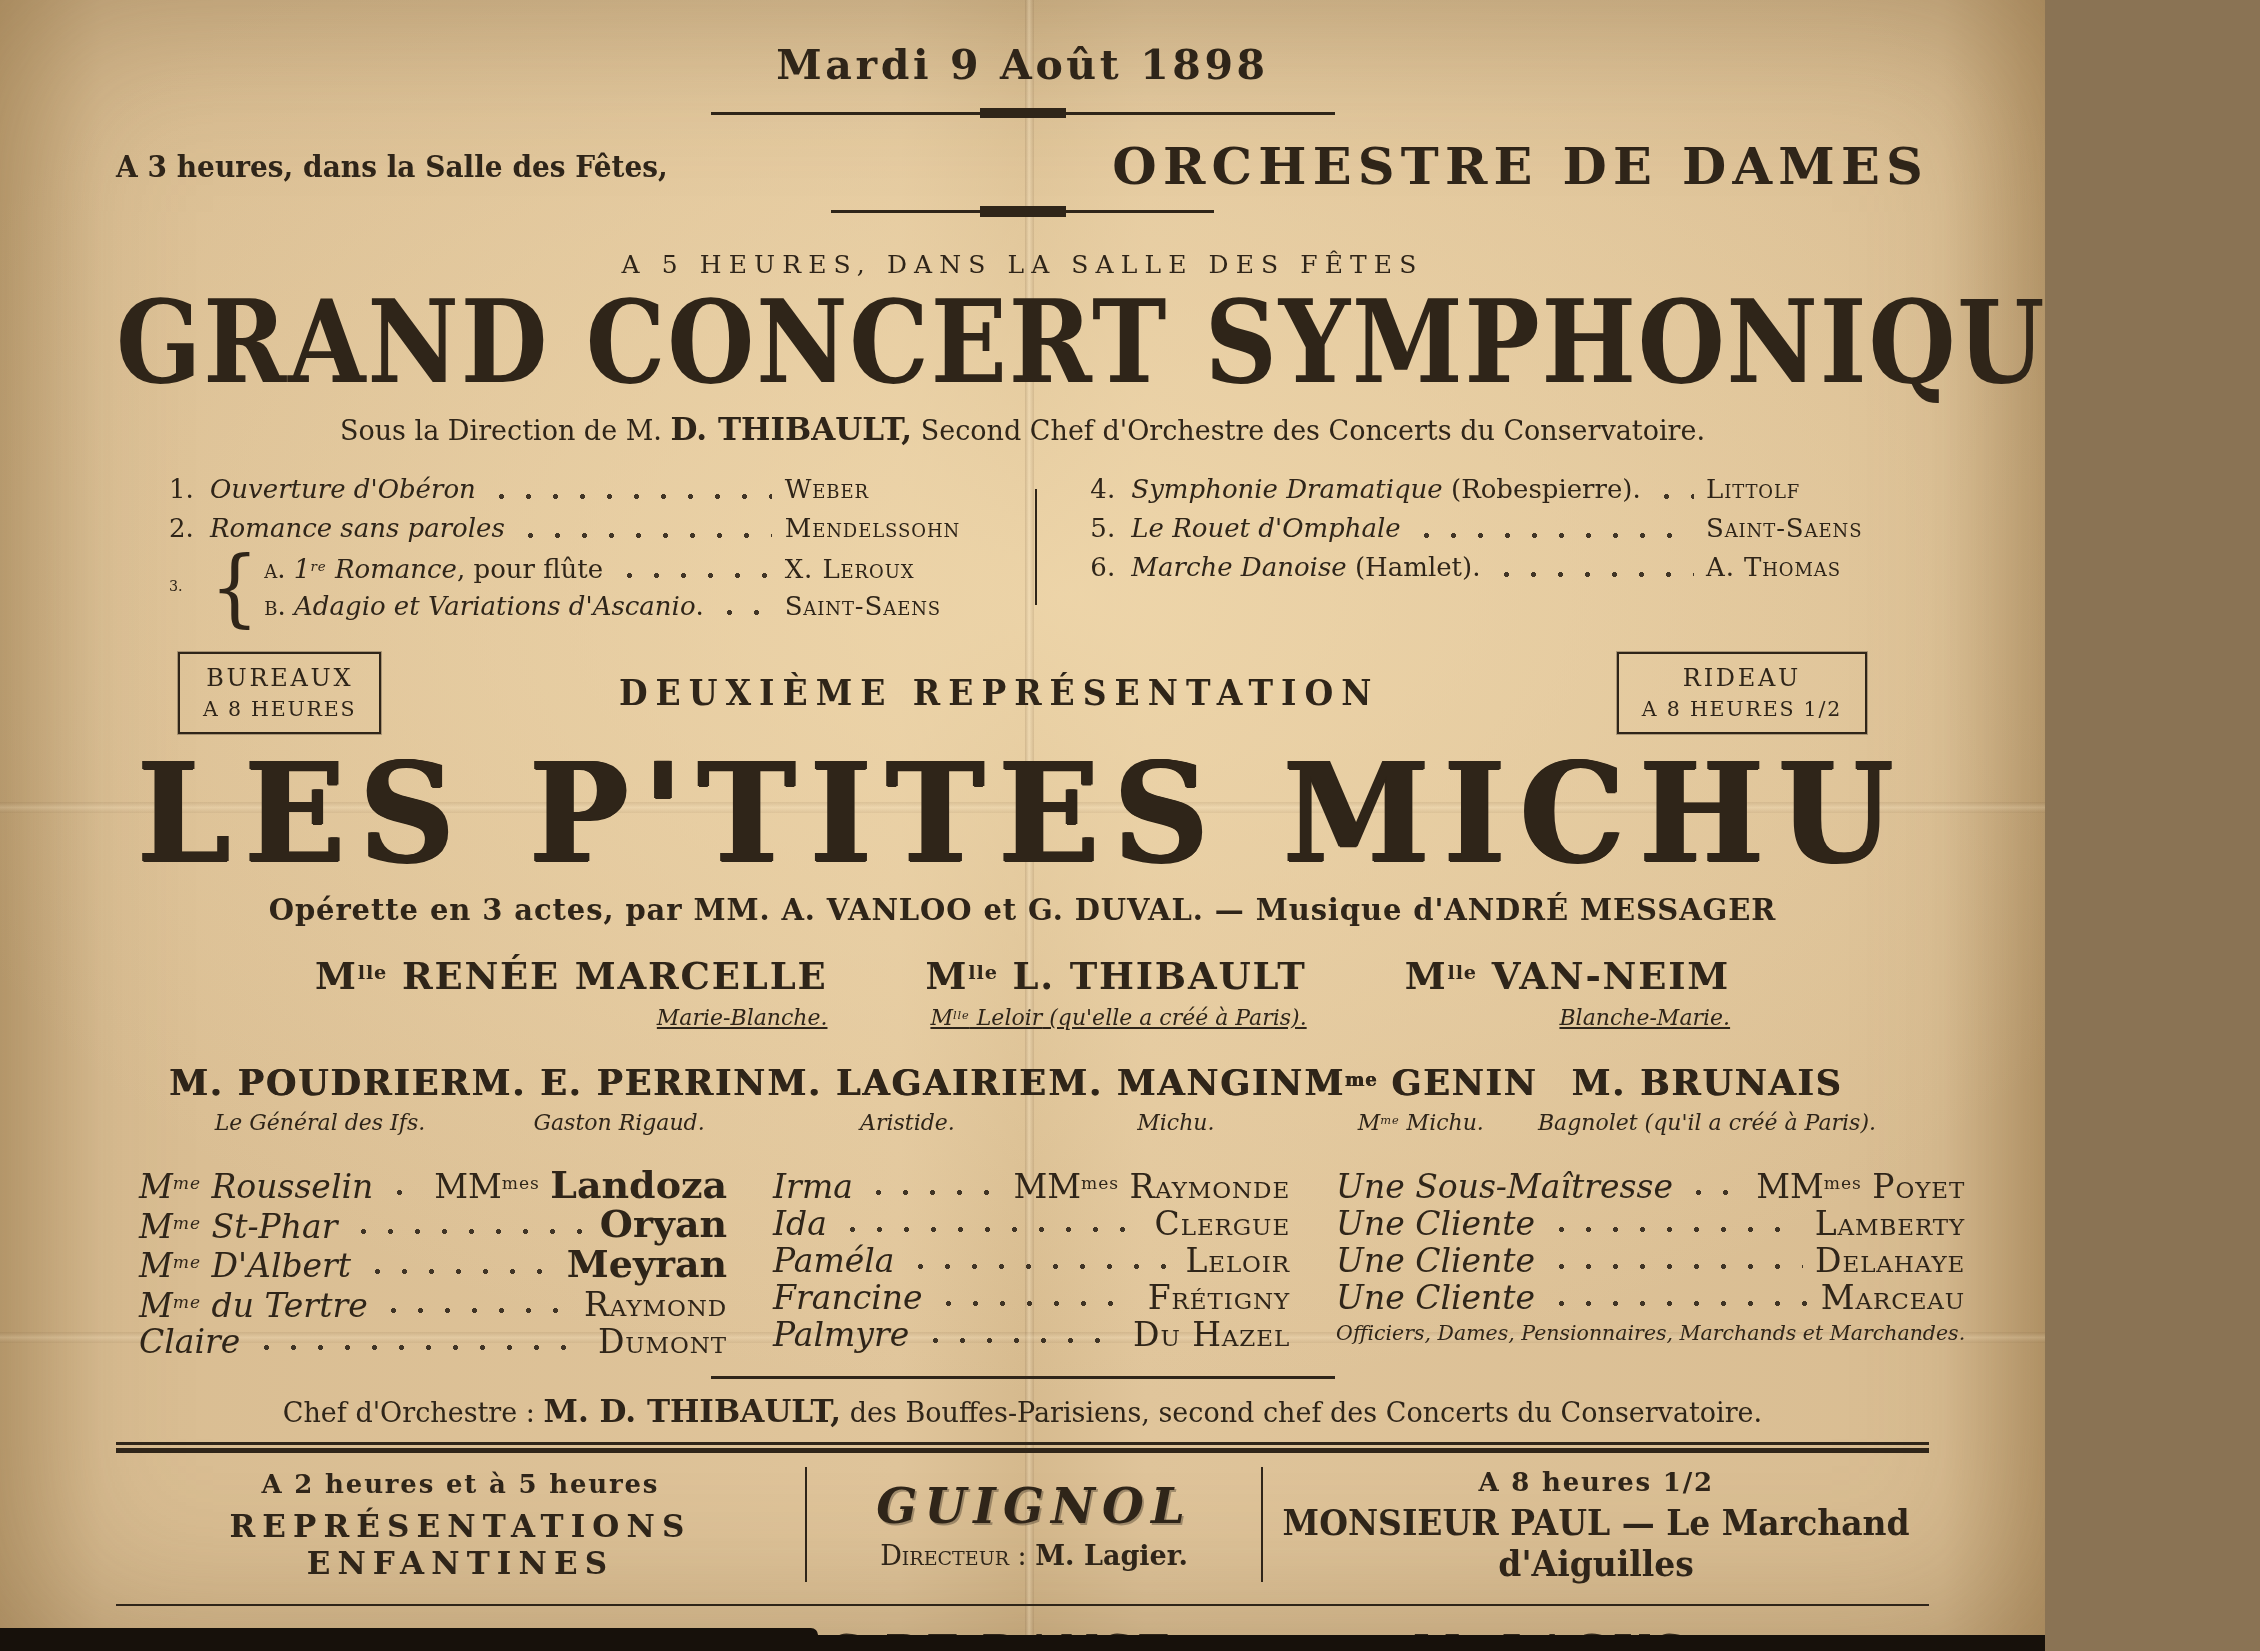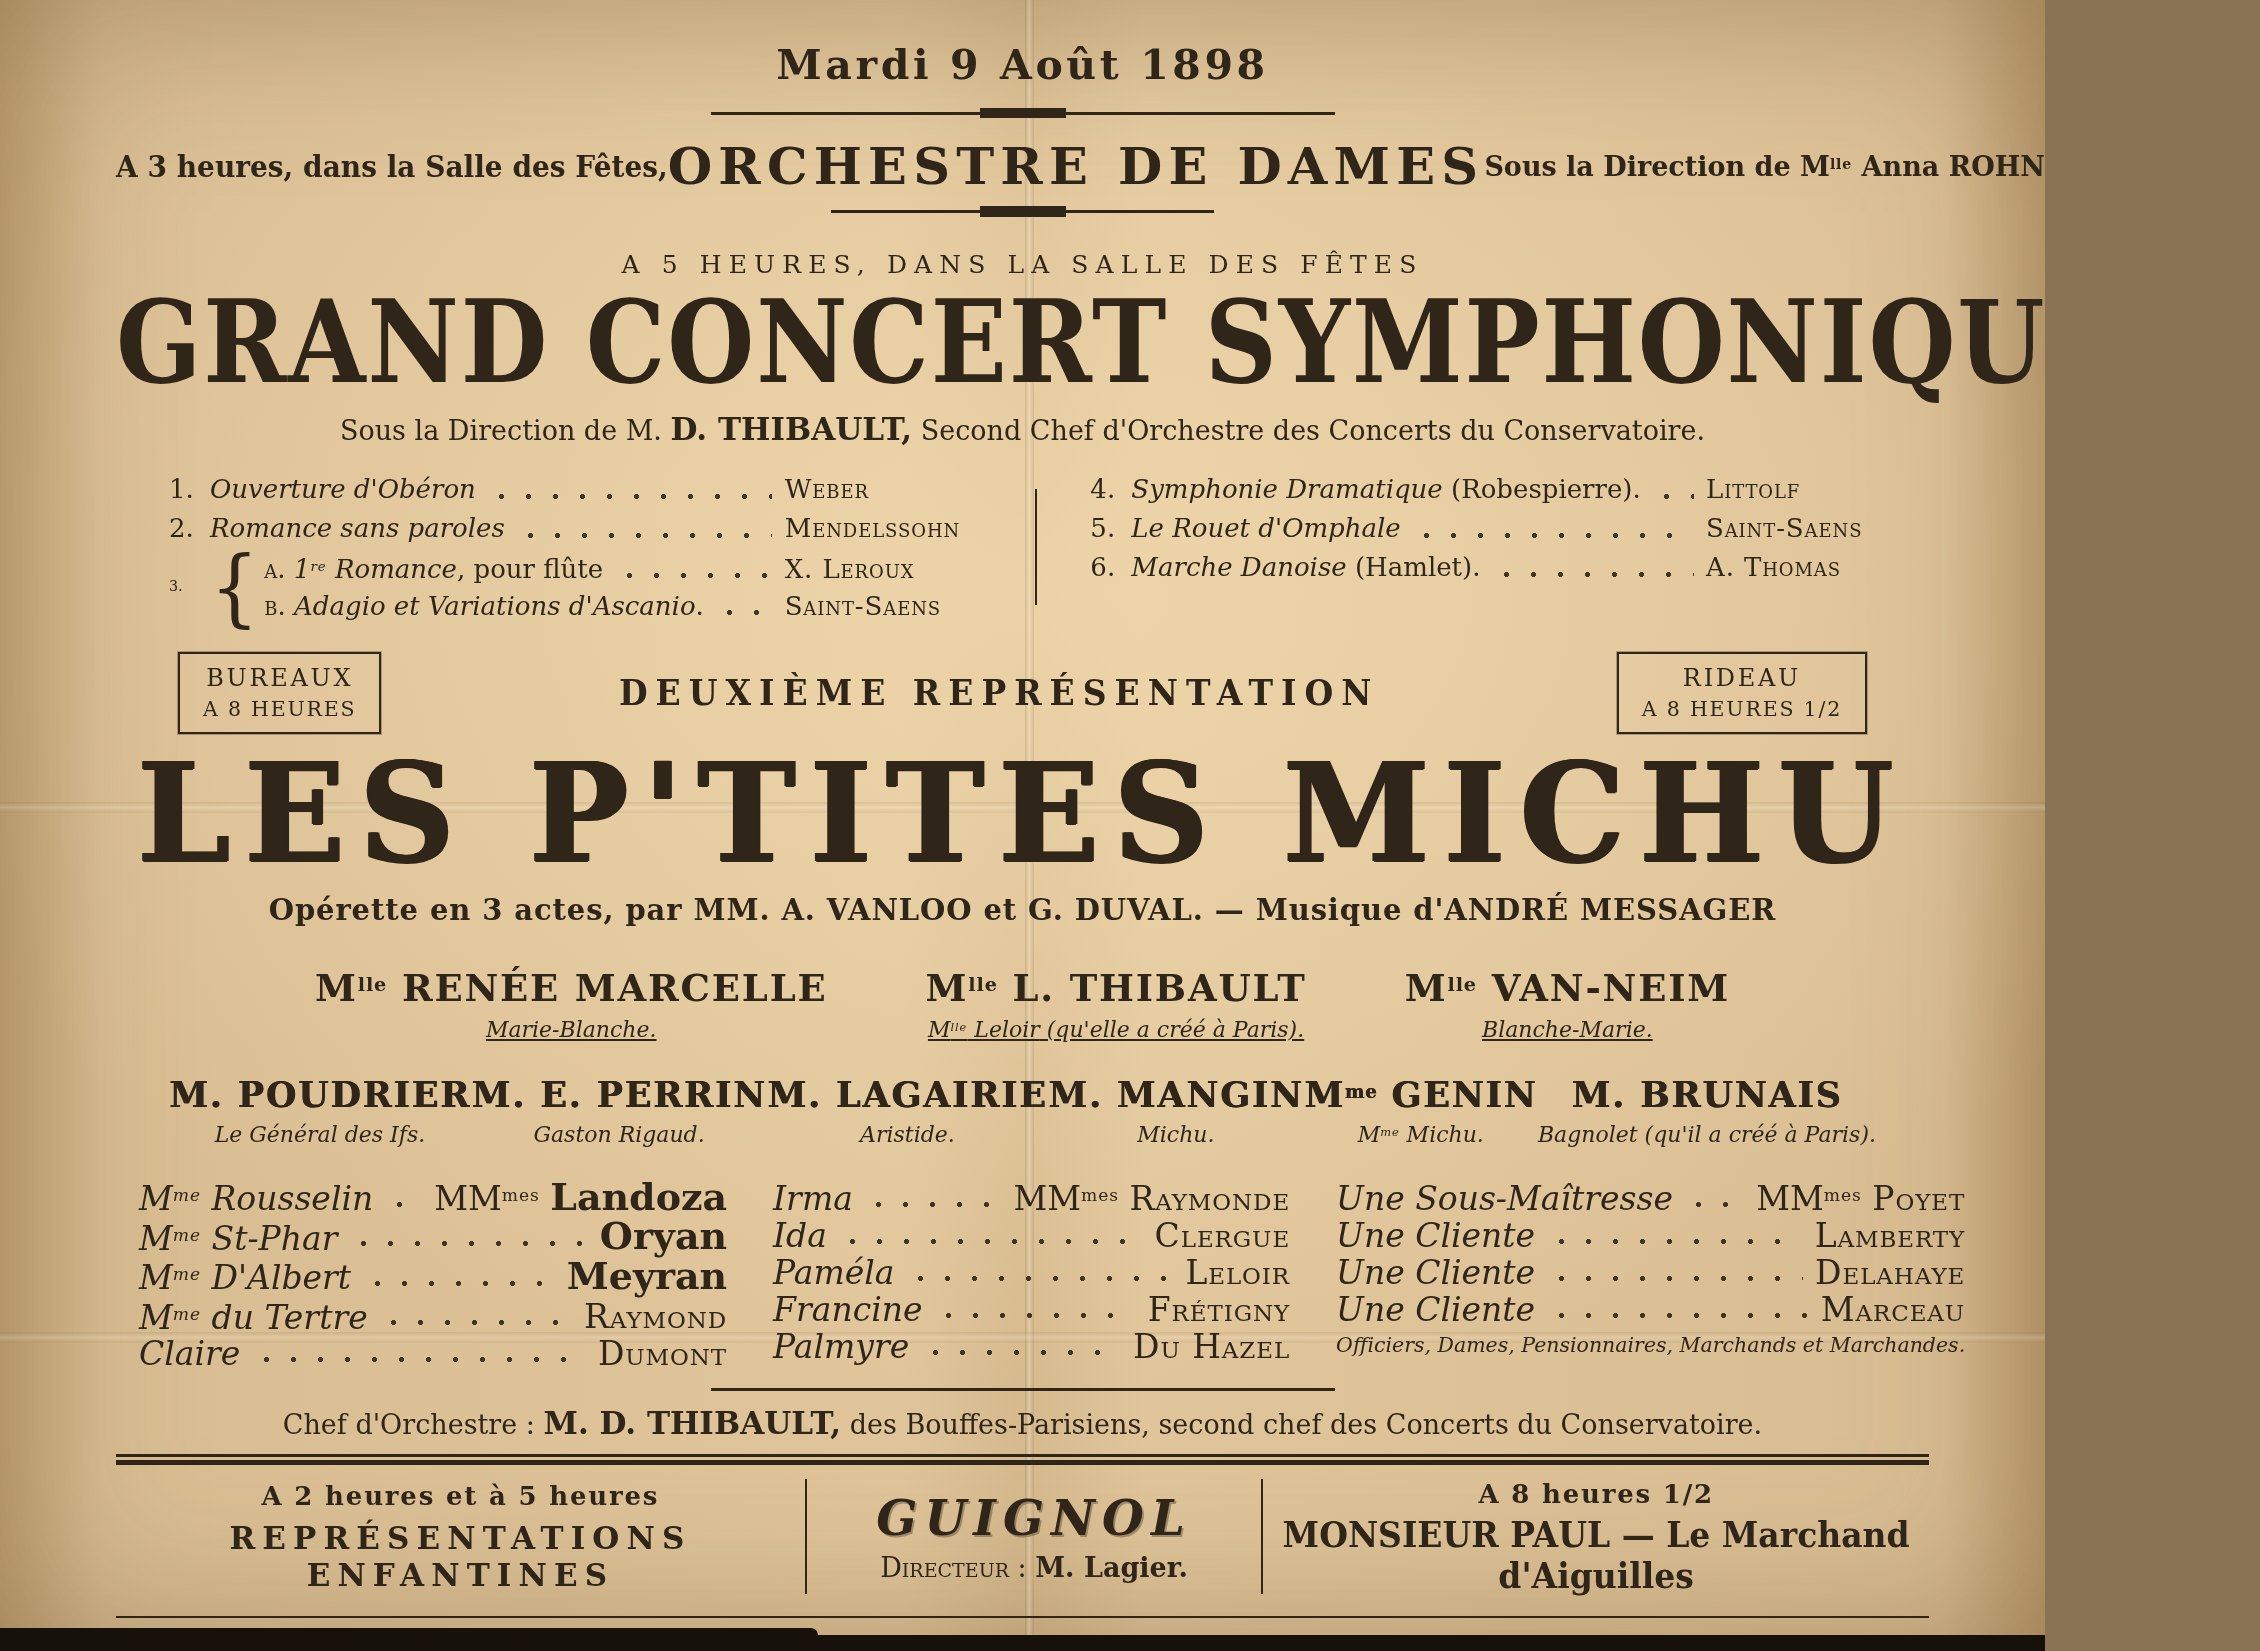--- a/index.html
+++ b/index.html
@@ -67,21 +67,21 @@
   .info-box .l2{font-size:20.5px;letter-spacing:1.8px;margin-top:5.3px;}
   .rep-label{font-size:33px;font-weight:bold;letter-spacing:8px;transform:scaleY(1.05);}
 
   .michu-title{font-size:132px;font-weight:bold;text-align:center;letter-spacing:14.3px;
     line-height:1.0;margin-top:12.5px;white-space:nowrap;
     text-shadow:1.3px 0 currentColor,-1.3px 0 currentColor,0 0.9px currentColor;
     transform:scaleY(1.04);}
   .michu-sub{font-size:29px;font-weight:bold;text-align:center;margin-top:14.3px;letter-spacing:0.9px;}
 
   .stars-row{display:flex;justify-content:center;gap:98px;margin-top:27px;}
-  .star{text-align:center;margin-top:12px;}
+  .star{text-align:right;}
   .star .name{font-size:37px;font-weight:bold;letter-spacing:1.8px;white-space:nowrap;}
   .star .role{font-size:22px;font-style:italic;margin-top:7.1px;text-decoration:underline;}
 
   .principals-row{display:flex;justify-content:space-between;margin-top:32px;padding:0 53px;}
   .principal{text-align:center;}
   .principal .name{font-size:35px;font-weight:bold;letter-spacing:1.8px;white-space:nowrap;
     text-shadow:0.7px 0 currentColor;}
   .principal .role{font-size:22px;font-style:italic;margin-top:7.1px;white-space:nowrap;}
 
   .cast-cols{display:flex;margin-top:30px;align-items:flex-start;}
@@ -132,21 +132,20 @@
   <div class="crease-h" style="top:1332px"></div>
 
   <div class="content">
 
     <div class="date-line">Mardi 9 Août 1898</div>
     <div class="fancy-rule fr1"></div>
 
     <div class="head-row">
       <div class="head-left">A 3 heures, dans la Salle des Fêtes,</div>
       <div class="orch-title">ORCHESTRE DE DAMES</div>
-      <div class="head-right"><span>Sous la Direction de M</span><sup>lle</sup><span> Anna ROHN</span></div>
     </div>
     <div class="fancy-rule fr2"></div>
 
     <div class="time-line">A 5 HEURES, DANS LA SALLE DES FÊTES</div>
     <div class="grand-title">GRAND CONCERT SYMPHONIQUE</div>
     <div class="direction-line"><span>Sous la Direction de M. </span><span class="b md">D. THIBAULT,</span><span> Second Chef d'Orchestre des Concerts du Conservatoire.</span></div>
 
     <div class="program">
       <div class="prog-col pl">
         <div class="prog-row">

